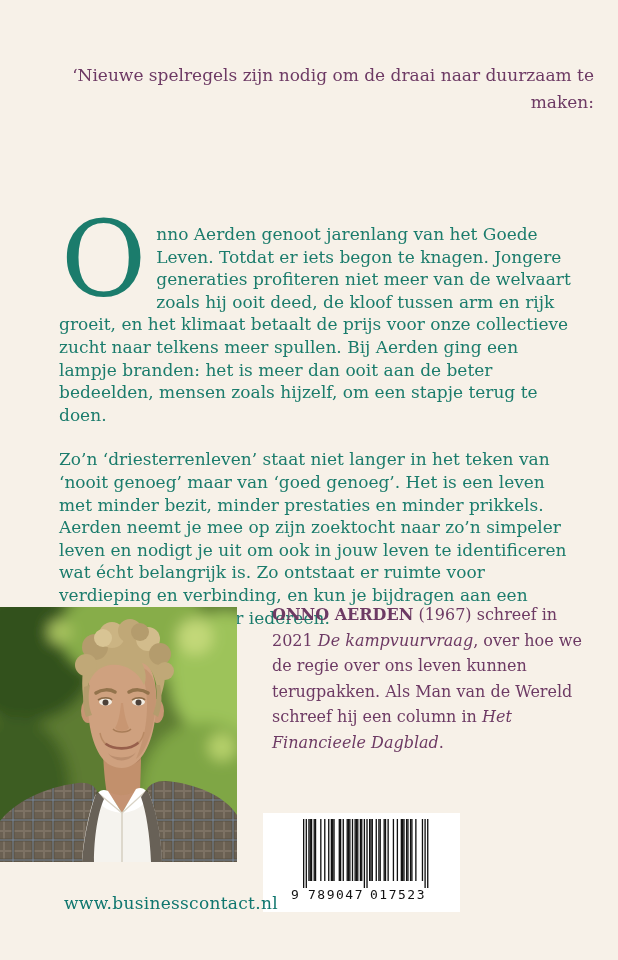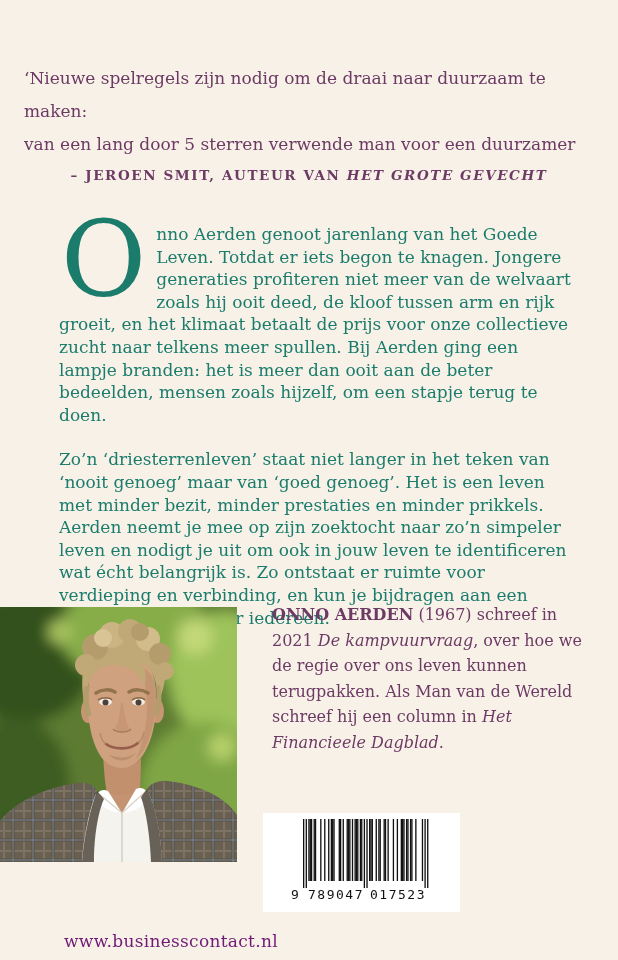--- a/index.html
+++ b/index.html
@@ -4,21 +4,21 @@
 <style>
   html,body{margin:0;padding:0;background:#e9e4da;}
   .cover{
     position:relative;width:618px;height:960px;margin:0 auto;
     background:#f7f1e8;overflow:hidden;
     font-family:"DejaVu Serif","Liberation Serif",serif;
   }
   
   .quote{
     position:absolute;top:62px;left:24px;right:24px;
-    text-align:left;color:#6d3a64;font-size:17px;line-height:33px;
+    text-align:right;color:#6d3a64;font-size:17px;line-height:27px;
   }
   .attribution{
     position:absolute;top:167px;left:0;right:0;text-align:center;
     color:#6d3a64;font-size:13.5px;font-weight:bold;letter-spacing:1.6px;
   }
   .attribution .work{font-style:italic;}
   
   .blurb{
     position:absolute;left:59px;top:223px;width:514px;
     color:#1b7c6c;font-size:17px;line-height:22.6px;text-align:left;
@@ -44,36 +44,32 @@
     background:#ffffff;
   }
   .barcode-box svg{position:absolute;left:28px;top:6px;}
   .bc-digit{
     font-family:"DejaVu Sans Mono","Liberation Mono",monospace;
     font-size:13px;fill:#111111;letter-spacing:1.5px;
   }
   
   .url{
     position:absolute;left:64px;top:893px;
-    color:#701a75;font-size:17px;letter-spacing:0.3px;margin-top:38px;
+    color:#0f766e;font-size:17px;letter-spacing:0.3px;
   }
 </style>
 </head>
 <body>
 
 <div class="cover">
 
   <div class="quote">
     <div>‘Nieuwe spelregels zijn nodig om de draai naar duurzaam te maken:</div>
-    <div>van een lang door 5 sterren verwende man voor een duurzamer</div>
-  </div>
-
-  <div class="attribution">
-    <span>– JEROEN SMIT, AUTEUR VAN </span><span class="work">HET GROTE GEVECHT</span>
-  </div>
+  </div>
+
 
   <div class="blurb">
     <p>
       <span class="dropcap">O</span><span>nno Aerden genoot jarenlang van het Goede Leven. Totdat er iets begon te knagen. Jongere generaties profiteren niet meer van de welvaart zoals hij ooit deed, de kloof tussen arm en rijk groeit, en het klimaat betaalt de prijs voor onze collectieve zucht naar telkens meer spullen. Bij Aerden ging een lampje branden: het is meer dan ooit aan de beter bedeelden, mensen zoals hijzelf, om een stapje terug te doen.</span>
     </p>
     <p class="para2">Zo’n ‘driesterrenleven’ staat niet langer in het teken van ‘nooit genoeg’ maar van ‘goed genoeg’. Het is een leven met minder bezit, minder prestaties en minder prikkels. Aerden neemt je mee op zijn zoektocht naar zo’n simpeler leven en nodigt je uit om ook in jouw leven te identificeren wat écht belangrijk is. Zo ontstaat er ruimte voor verdieping en verbinding, en kun je bijdragen aan een betere toekomst voor iedereen.</p>
   </div>
 
   <div class="photo">
     <svg viewBox="0 0 237 255" width="237" height="255">

